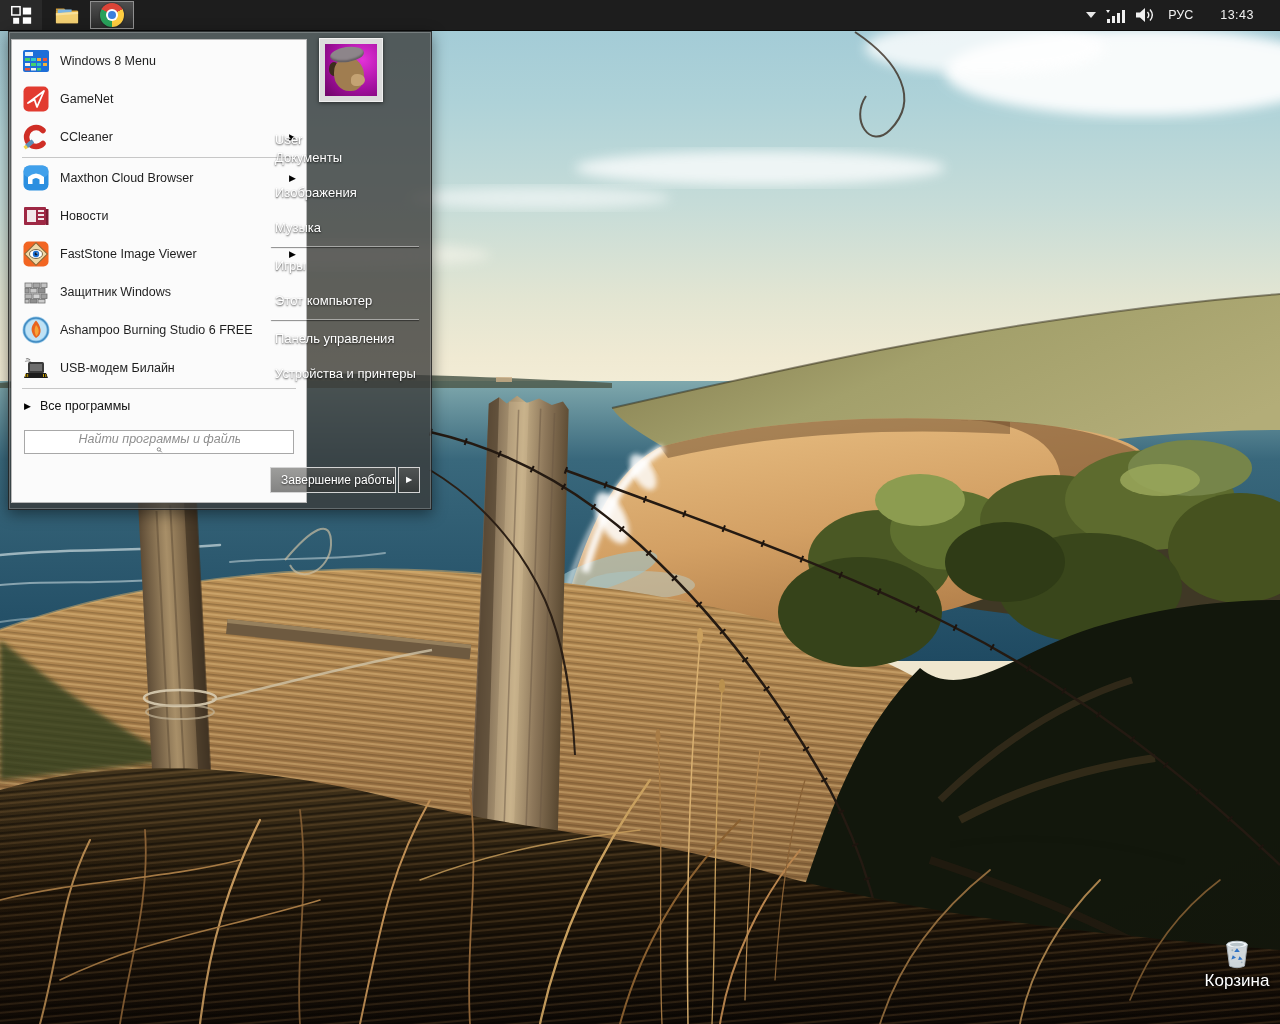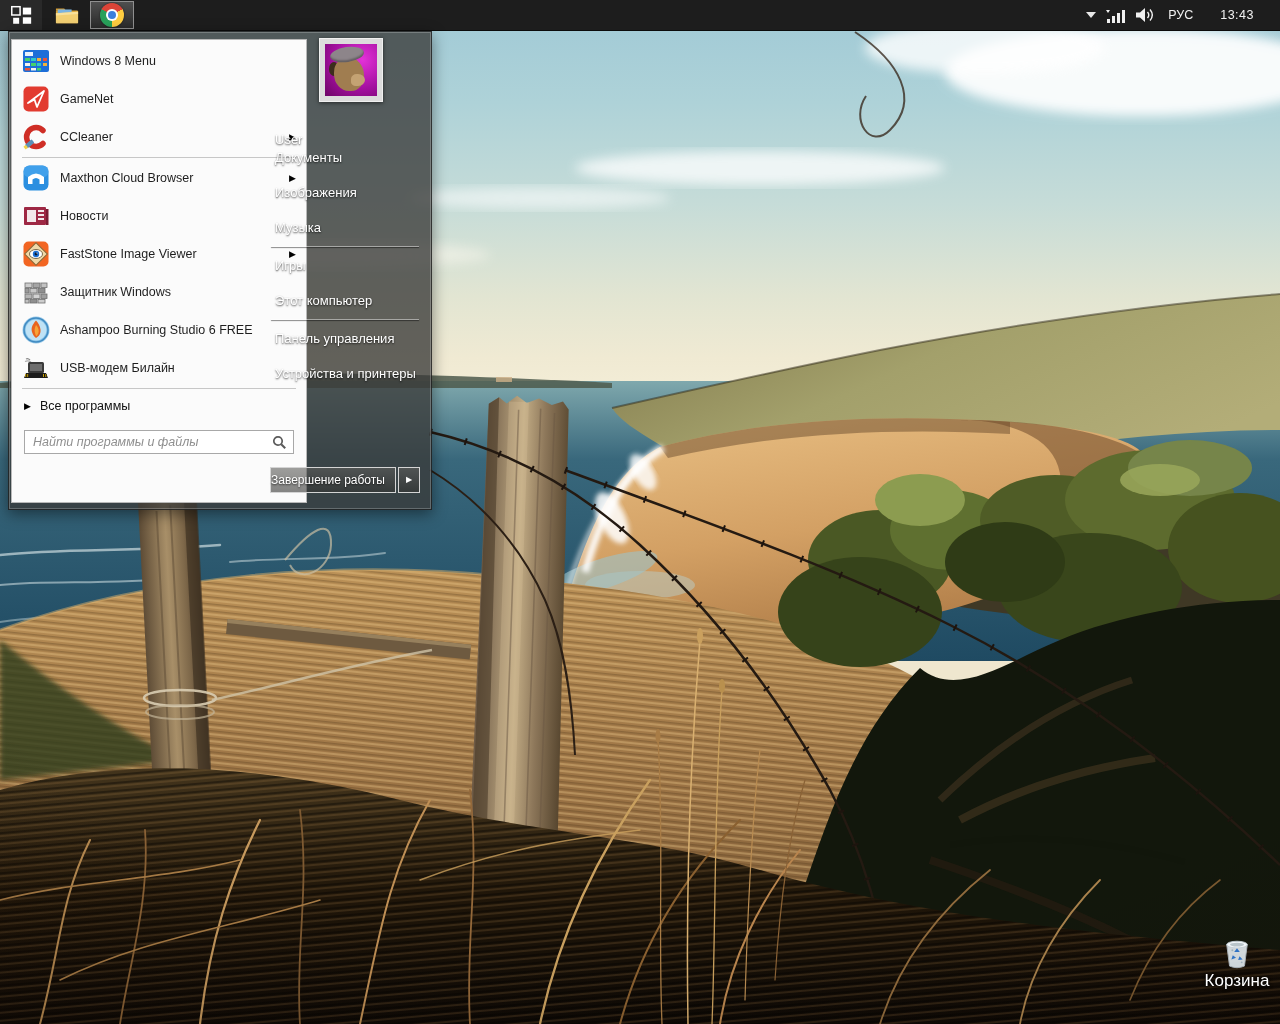--- a/index.html
+++ b/index.html
@@ -36,21 +36,21 @@
     border:1px solid rgba(130,130,130,.55);box-sizing:border-box;}
   .mi{height:38px;display:flex;align-items:center;padding:0 6px 0 2px;cursor:default;}
   .ic{width:28px;height:28px;margin:0 10px 0 8px;flex:0 0 auto;}
   .ml{font-size:12.5px;color:#1e1e1e;white-space:nowrap;}
   .arr{margin-left:auto;font-size:9px;color:#000;padding-right:4px;}
   .sep-l{border-top:1px solid #c7c7c7;margin:1px 10px;}
   .all-programs{display:flex;align-items:center;height:24px;margin-top:5px;padding-left:12px;}
   .all-programs .tri{font-size:9px;color:#000;margin-right:9px;}
   .all-programs .apl{font-size:12.5px;color:#111;}
   .search-wrap{margin:12px 12px 0 12px;height:24px;border:1px solid #a8a8a8;background:#fff;
-    display:flex;align-items:center;padding:0 6px;box-sizing:border-box;}
+    display:flex;align-items:center;padding:0 6px;box-sizing:border-box;flex-direction:column;}
   .search-wrap input{flex:1;border:none;outline:none;font-size:12.5px;color:#222;background:transparent;
     font-family:"Liberation Sans",sans-serif;}
   .search-wrap input::placeholder{font-style:italic;color:#8f8f8f;}
   #menu-right{position:absolute;left:252px;top:0;right:0;bottom:0;}
   .avatar-frame{position:absolute;left:58px;top:6px;width:62px;height:62px;background:#dcdcdc;
     border:1px solid #f0f0f0;box-shadow:0 1px 4px rgba(0,0,0,.55);}
   .avatar-photo{position:absolute;inset:5px;overflow:hidden;
     background:radial-gradient(circle at 72% 30%,#e332d8,#a410a0 55%,#6d0566 100%);}
   .dog-head{position:absolute;left:9px;top:13px;width:30px;height:34px;background:#a07d50;
     border-radius:46% 54% 42% 50%;}
@@ -60,21 +60,21 @@
   .dog-muzzle{position:absolute;left:26px;top:30px;width:14px;height:12px;background:#c4a273;
     border-radius:50% 60% 60% 40%;}
   .user-name{position:absolute;left:14px;top:100px;font-size:13px;color:#fff;
     text-shadow:0 1px 2px rgba(0,0,0,.8);}
   .rlink{position:absolute;left:0;right:18px;height:35px;line-height:35px;padding-left:14px;
     font-size:13px;color:#fff;text-shadow:0 1px 2px rgba(0,0,0,.75);cursor:default;white-space:nowrap;}
   .sep-r{position:absolute;left:10px;right:12px;border-top:1px solid rgba(255,255,255,.45);
     box-shadow:0 1px 1px rgba(0,0,0,.5);}
   .shutdown-btn{position:absolute;left:9px;top:435px;width:126px;height:26px;box-sizing:border-box;
     border:1px solid #d4d4d4;background:linear-gradient(180deg,rgba(95,95,92,.6),rgba(52,52,50,.6));
-    color:#fff;font-size:12px;text-align:left;line-height:24px;text-shadow:0 1px 2px rgba(0,0,0,.7);}
+    color:#fff;font-size:12px;text-align:right;line-height:24px;text-shadow:0 1px 2px rgba(0,0,0,.7);}
   .shutdown-arrow{position:absolute;left:137px;top:435px;width:22px;height:26px;box-sizing:border-box;
     border:1px solid #d4d4d4;background:linear-gradient(180deg,rgba(95,95,92,.6),rgba(52,52,50,.6));
     color:#fff;font-size:8px;text-align:center;line-height:24px;}
   
   #recycle-bin{position:absolute;left:1198px;top:937px;width:78px;z-index:5;text-align:center;cursor:default;}
   #recycle-bin .bin-label{margin-top:2px;font-size:17px;color:#fff;
     text-shadow:0 1px 3px #000,0 0 4px rgba(0,0,0,.8);}
 </style>
 </head>
 <body>

